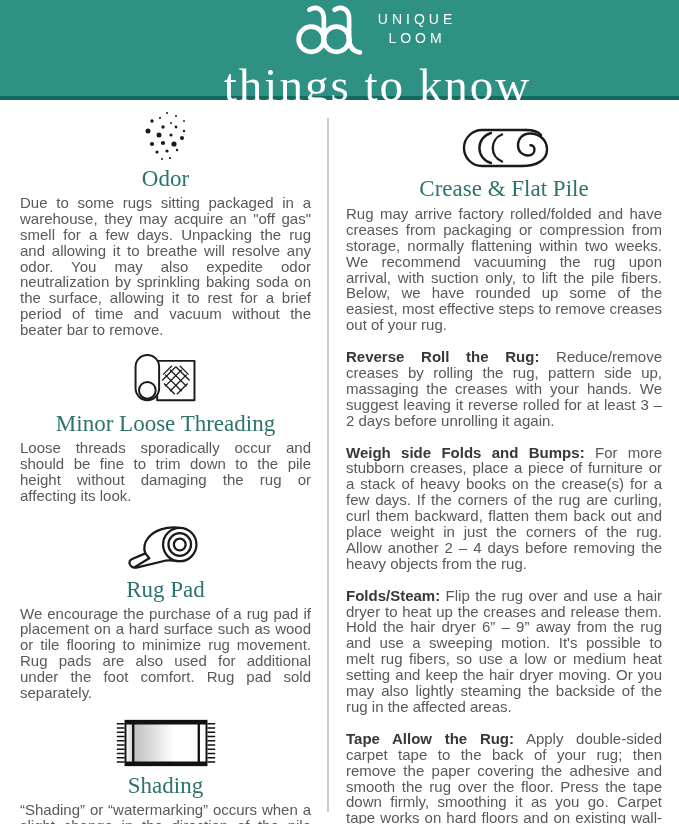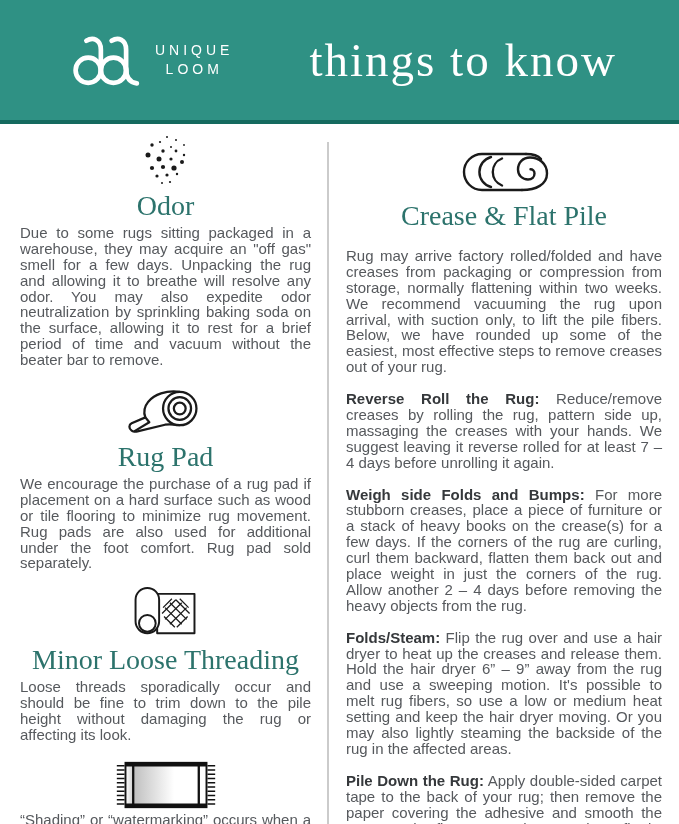--- a/index.html
+++ b/index.html
@@ -9,44 +9,44 @@
     --body:#56595d;
     --strong:#35383b;
     --ink:#1a1a1a;
     --divider:#cbcbcb;
   }
   *{margin:0;padding:0;box-sizing:border-box;}
   html,body{background:#fff;}
   .page{width:679px;height:824px;background:#fff;overflow:hidden;position:relative;
          font-family:"Liberation Sans",sans-serif;}
   
-  .hdr{height:124px;background:var(--teal);border-bottom:4px solid var(--teal-dark);
-       display:flex;align-items:center;}
+  .hdr{height:100px;background:var(--teal);border-bottom:4px solid var(--teal-dark);
+       display:flex;align-items:center;flex-direction:column;}
   .logo{margin-left:70px;display:flex;align-items:center;gap:13px;}
   .brand{color:#fff;font-size:14px;letter-spacing:4px;text-align:center;line-height:1.35;
          font-family:"Liberation Sans",sans-serif;}
   .title{font-family:"Liberation Serif",serif;font-weight:normal;color:#fff;
          font-size:47px;letter-spacing:2px;margin-left:76px;white-space:nowrap;}
   
   .content{position:relative;height:720px;}
   .divider{position:absolute;left:327px;top:18px;bottom:8px;width:2px;background:var(--divider);}
   .col{position:absolute;top:0;}
   .col.left{left:20px;width:291px;}
   .col.right{left:346px;width:316px;}
   .ic{text-align:center;}
   .sec h2, .col.right h2{
     font-family:"Liberation Serif",serif;font-weight:normal;color:var(--heading);
-    font-size:28px;text-align:center;margin:3px 0 3px;}
+    font-size:23px;text-align:center;margin:3px 0 3px;}
   .col p{color:var(--body);font-size:15px;line-height:1.06;text-align:justify;}
   .sec-odor .ic{margin-top:11px;}
   .sec-thread .ic{margin-top:15px;}
   .sec-pad .ic{margin-top:15px;}
   .sec-shade .ic{margin-top:15px;}
   .col.right .ic{margin-top:23px;}
-  .col.right .intro h2{margin-bottom:16px;}
+  .col.right .intro h2{margin-bottom:4px;}
   .tip{margin-top:16px;}
   .tip strong{color:var(--strong);font-weight:bold;}
   svg{display:inline-block;vertical-align:middle;}
 </style>
 </head>
 <body>
 
 <div class="page">
 
   <header class="hdr">
@@ -94,68 +94,69 @@
               <circle cx="29" cy="40" r="1.6"></circle>
               <circle cx="39" cy="39" r="1.2"></circle>
             <circle cx="24" cy="48" r="1"></circle>
               <circle cx="32" cy="47" r="1.1"></circle>
           </svg>
         </div>
         <h2>Odor</h2>
         <p>Due to some rugs sitting packaged in a warehouse, they may acquire an "off gas" smell for a few days. Unpacking the rug and allowing it to breathe will resolve any odor. You may also expedite odor neutralization by sprinkling baking soda on the surface, allowing it to rest for a brief period of time and vacuum without the beater bar to remove.</p>
       </section>
 
-      <section class="sec sec-pad">
-        <div class="ic">
-          <svg width="84" height="55" viewBox="0 0 84 56" fill="none" stroke="#1a1a1a" stroke-width="2.3" stroke-linecap="round" stroke-linejoin="round">
-            <path d="M56 9 C42 7 30 12 24 19 C20 24 19 30 21 35 L7 41 C4 42.5 4 46.5 7 48.5 C8.5 49.6 11 49.8 13 49.2 L41 42.5 C46 41.8 51 42.4 56 43" fill="#fff"></path>
-            <path d="M21 35 L25 40 L10 49"></path>
-            <circle cx="56" cy="26" r="17" fill="#fff"></circle>
-            <circle cx="56" cy="26" r="11.5"></circle>
-            <circle cx="56" cy="26" r="6"></circle>
-          </svg>
-        </div>
-        <h2>Rug Pad</h2>
-        <p>We encourage the purchase of a rug pad if placement on a hard surface such as wood or tile flooring to minimize rug movement. Rug pads are also used for additional under the foot comfort. Rug pad sold separately.</p>
-      </section>
-
       <section class="sec sec-thread">
         <div class="ic">
           <svg width="70" height="55" viewBox="0 0 70 56" fill="none" stroke="#1a1a1a" stroke-width="2" stroke-linejoin="round">
             <rect x="26" y="8" width="38" height="40" fill="#fff"></rect>
             <g stroke-width="1.3">
               <path d="M45 14 L59 28 M39 17 L56 34 M34 22 L51 39 M33 31 L44 42 M49 13 L58 22"></path>
               <path d="M45 14 L31 28 M51 17 L34 34 M56 22 L39 39 M57 31 L46 42 M41 13 L32 22"></path>
             </g>
             <rect x="4" y="2" width="24" height="46" rx="12" fill="#fff"></rect>
             <circle cx="16" cy="38" r="8.5" fill="#fff"></circle>
           </svg>
         </div>
         <h2>Minor Loose Threading</h2>
         <p>Loose threads sporadically occur and should be fine to trim down to the pile height without damaging the rug or affecting its look.</p>
+      </section>
+
+      <section class="sec sec-pad">
+        <div class="ic">
+          <svg width="84" height="55" viewBox="0 0 84 56" fill="none" stroke="#1a1a1a" stroke-width="2.3" stroke-linecap="round" stroke-linejoin="round">
+            <path d="M56 9 C42 7 30 12 24 19 C20 24 19 30 21 35 L7 41 C4 42.5 4 46.5 7 48.5 C8.5 49.6 11 49.8 13 49.2 L41 42.5 C46 41.8 51 42.4 56 43" fill="#fff"></path>
+            <path d="M21 35 L25 40 L10 49"></path>
+            <circle cx="56" cy="26" r="17" fill="#fff"></circle>
+            <circle cx="56" cy="26" r="11.5"></circle>
+            <circle cx="56" cy="26" r="6"></circle>
+          </svg>
+        </div>
+        <h2>Rug Pad</h2>
+        <p>We encourage the purchase of a rug pad if placement on a hard surface such as wood or tile flooring to minimize rug movement. Rug pads are also used for additional under the foot comfort. Rug pad sold separately.</p>
       </section>
 
       <section class="sec sec-shade">
         <div class="ic">
           <svg width="110" height="54" viewBox="0 0 112 56" fill="none" stroke="#111" stroke-width="2">
             <defs>
               <linearGradient id="shadeGrad" x1="0" y1="0" x2="1" y2="0">
                 <stop offset="0" stop-color="#ffffff"></stop>
                 <stop offset="0.12" stop-color="#c2c2c2"></stop>
                 <stop offset="0.6" stop-color="#ffffff"></stop>
                 <stop offset="1" stop-color="#ffffff"></stop>
               </linearGradient>
             </defs>
             <rect x="14" y="5" width="84" height="46" fill="url(#shadeGrad)"></rect>
             <path d="M14 7 H98 M14 49 H98" stroke-width="3.6"></path>
             <path d="M22 5 V51 M90 5 V51" stroke-width="2.4"></path>
             <path d="M5 8H13 M5 12.4H13 M5 16.8H13 M5 21.2H13 M5 25.6H13 M5 30H13 M5 34.4H13 M5 38.8H13 M5 43.2H13 M5 47.6H13" stroke-width="1.6"></path>
             <path d="M99 8H107 M99 12.4H107 M99 16.8H107 M99 21.2H107 M99 25.6H107 M99 30H107 M99 34.4H107 M99 38.8H107 M99 43.2H107 M99 47.6H107" stroke-width="1.6"></path>
           </svg>
         </div>
+        <h2>Shading</h2>
         <p>“Shading” or “watermarking” occurs when a slight change in the direction of the pile causes light to reflect differently than it does in the surrounding areas, appearing darker. This is an inherent characteristic of almost all pile rugs and is not considered a defect.</p>
       </section>
 
     </section>
 
     <section class="col right">
 
       <section class="intro">
         <div class="ic">
           <svg width="96" height="50" viewBox="0 0 96 50" fill="none" stroke="#1a1a1a" stroke-width="2.4" stroke-linecap="round" stroke-linejoin="round">
@@ -165,33 +166,33 @@
             <path d="M66 43 C 80 43 91 37.5 91 26.5 C 91 16.5 83 10.5 74 10.5 C 67 10.5 62 15.5 62 22.5 C 62 28.5 66.5 32.5 72 32.5 C 76 32.5 78.5 30 78.5 26.5 C 78.5 23.8 76.5 22.3 74.5 22.3"></path>
             <path d="M70 7 C 77 7 82 8.5 85 12"></path>
           </svg>
         </div>
         <h2>Crease &amp; Flat Pile</h2>
         <p>Rug may arrive factory rolled/folded and have creases from packaging or compression from storage, normally flattening within two weeks. We recommend vacuuming the rug upon arrival, with suction only, to lift the pile fibers. Below, we have rounded up some of the easiest, most effective steps to remove creases out of your rug.</p>
       </section>
 
       <p class="tip">
         <strong>Reverse Roll the Rug:</strong>
-        <span>Reduce/remove creases by rolling the rug, pattern side up, massaging the creases with your hands. We suggest leaving it reverse rolled for at least 7 – 4 days before unrolling it again.</span>
+        <span>Reduce/remove creases by rolling the rug, pattern side up, massaging the creases with your hands. We suggest leaving it reverse rolled for at least 3 – 2 days before unrolling it again.</span>
       </p>
 
       <p class="tip">
         <strong>Weigh side Folds and Bumps:</strong>
         <span>For more stubborn creases, place a piece of furniture or a stack of heavy books on the crease(s) for a few days. If the corners of the rug are curling, curl them backward, flatten them back out and place weight in just the corners of the rug. Allow another 2 – 4 days before removing the heavy objects from the rug.</span>
       </p>
 
       <p class="tip">
         <strong>Folds/Steam:</strong>
         <span>Flip the rug over and use a hair dryer to heat up the creases and release them. Hold the hair dryer 6” – 9” away from the rug and use a sweeping motion. It's possible to melt rug fibers, so use a low or medium heat setting and keep the hair dryer moving. Or you may also lightly steaming the backside of the rug in the affected areas.</span>
       </p>
 
       <p class="tip">
-        <strong>Pile Down the Rug:</strong>
+        <strong>Tape Allow the Rug:</strong>
         <span>Apply double-sided carpet tape to the back of your rug; then remove the paper covering the adhesive and smooth the rug over the floor. Press the tape down firmly, smoothing it as you go. Carpet tape works on hard floors and on existing wall-to-wall carpet, holding your rug in place. If you have laminate flooring, purchase a less adhesive double-sided tape to prevent the laminate from buckling or otherwise being damaged.</span>
       </p>
 
     </section>
   </main>
 </div>
 
 </body></html>

